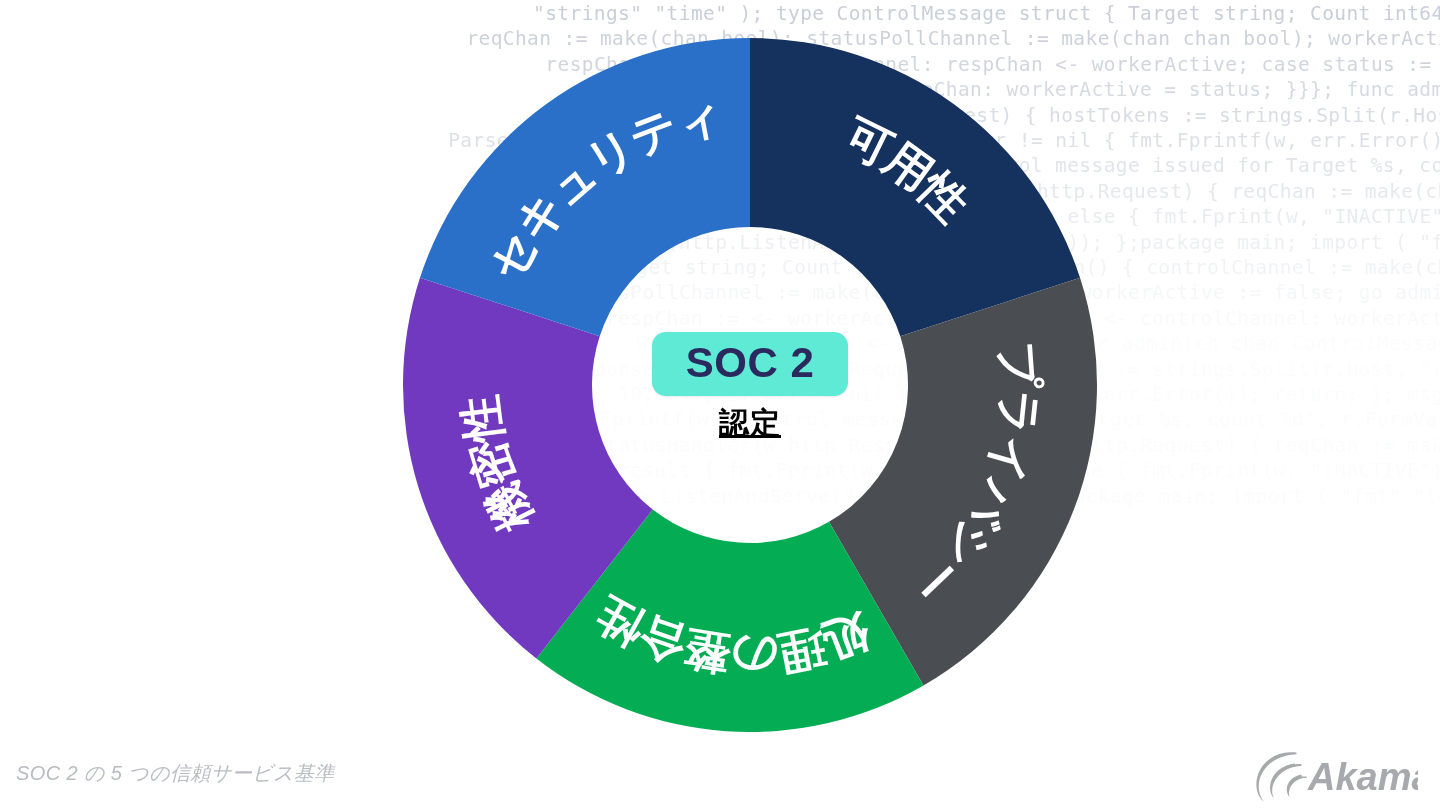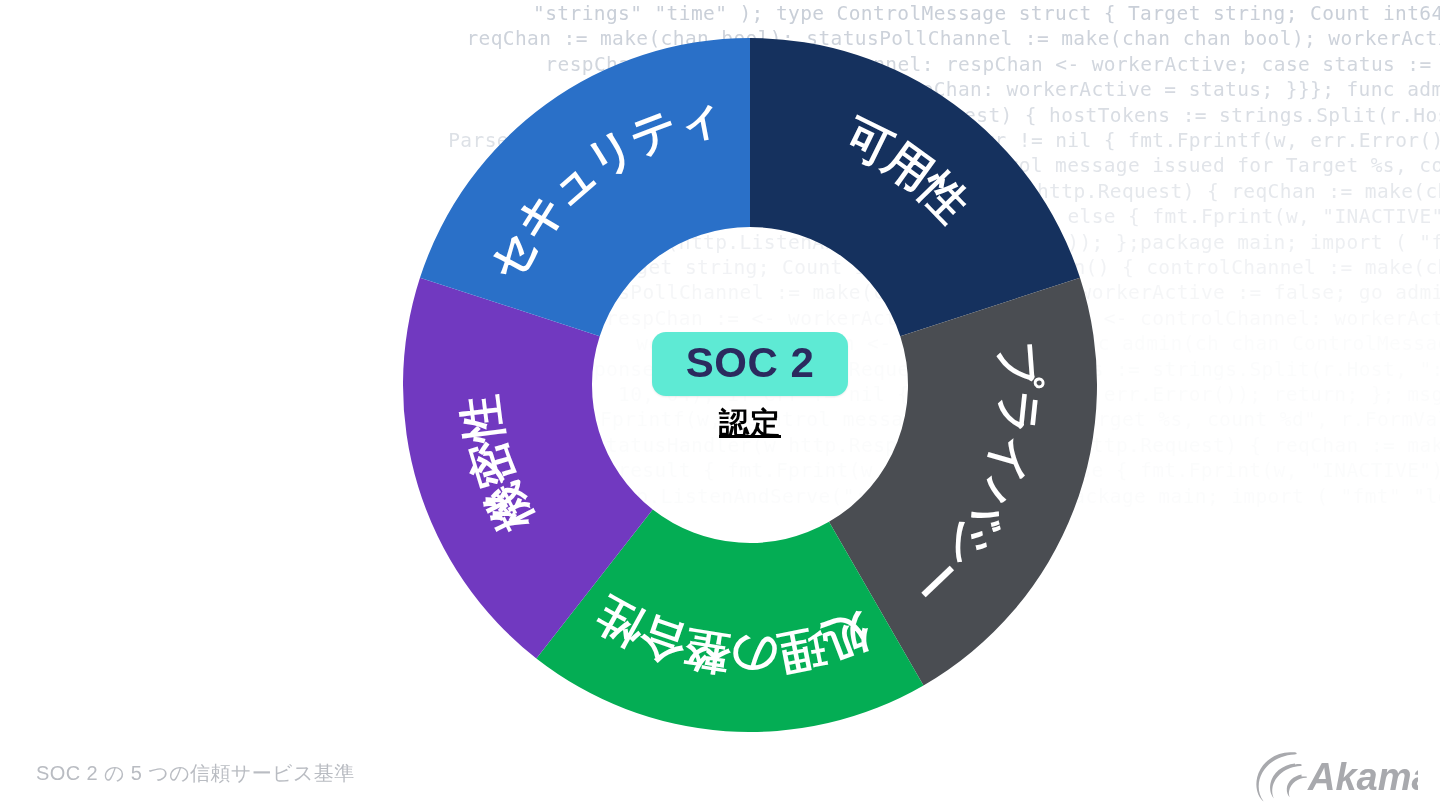--- a/index.html
+++ b/index.html
@@ -70,25 +70,26 @@
     font-weight:bold;
     color:#000000;
     line-height:1.1;
     letter-spacing:1px;
     text-decoration:underline;
   }
 
   
   #caption {
     position:absolute;
-    left:36px; top:760px;
+    left:16px; top:760px;
     font-size:20px;
     color:#b9bcc2;
     letter-spacing:0.4px;
     white-space:nowrap;
+    font-style:italic;
   }
 
   
   #logo {
     position:absolute;
     right:22px; top:748px;
     display:flex; align-items:center;
     height:54px;
   }
   #logo svg { display:block; }

